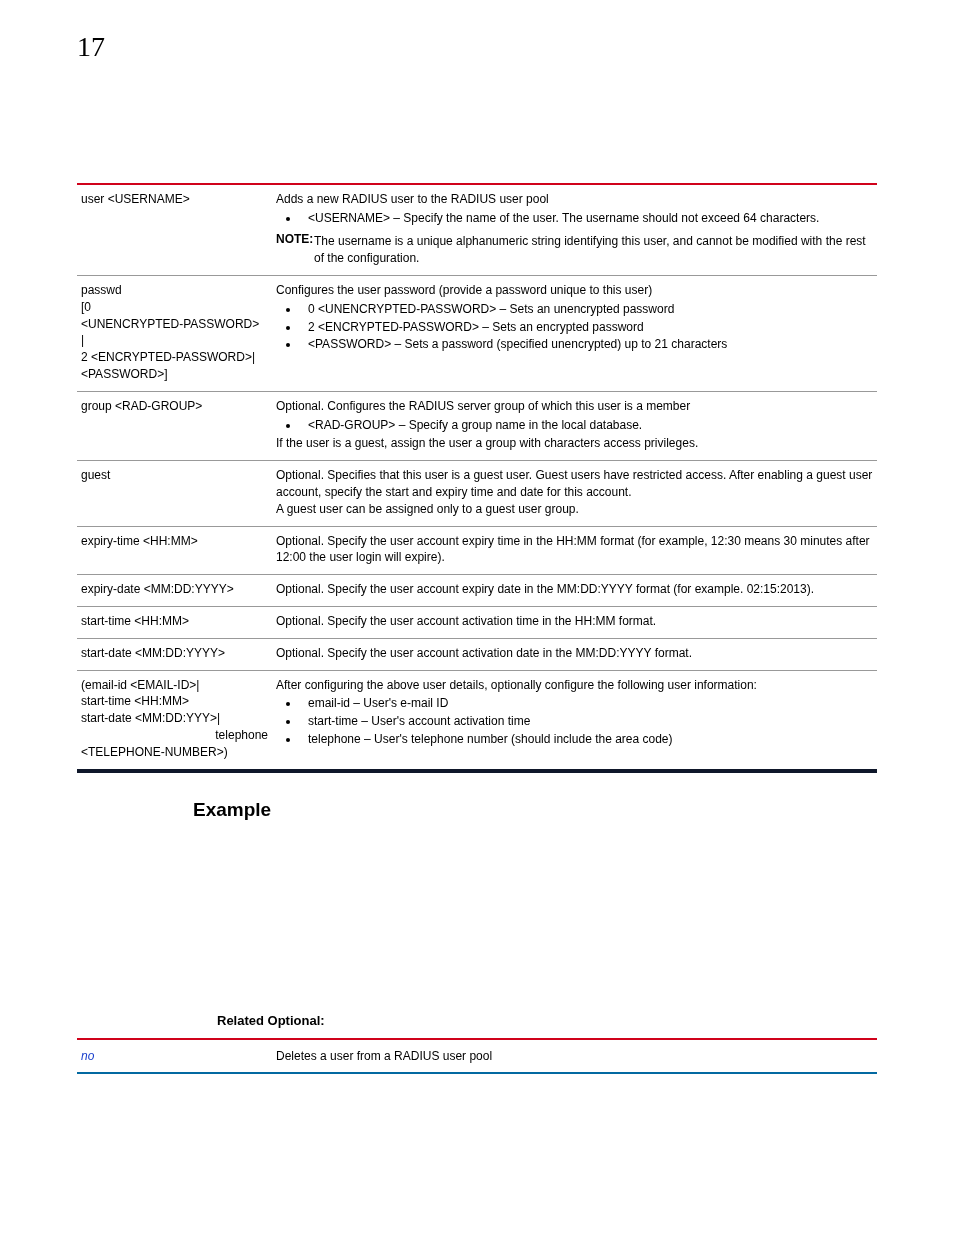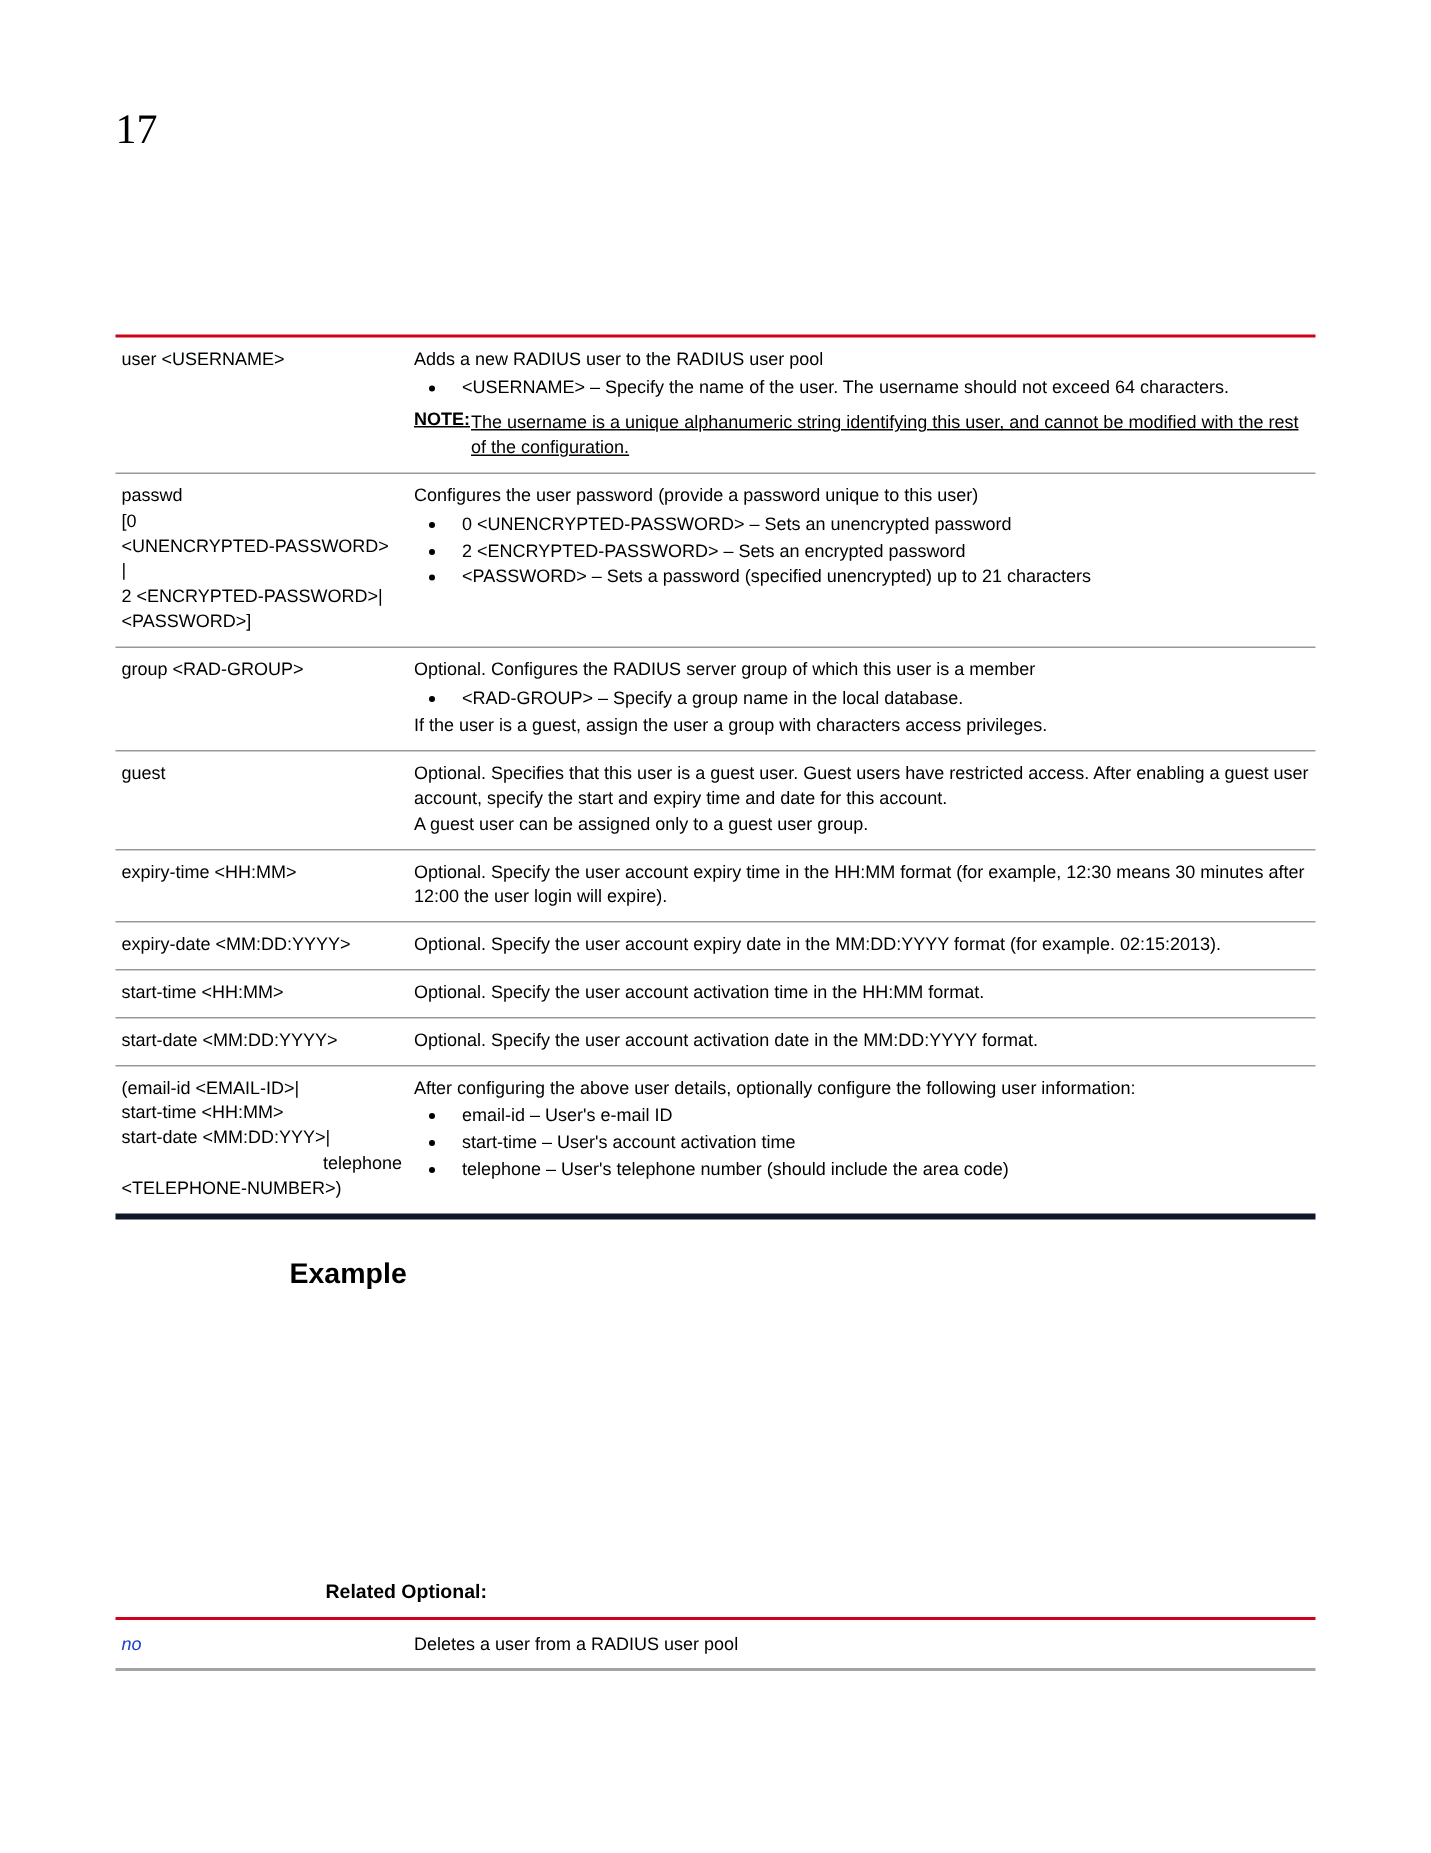--- a/index.html
+++ b/index.html
@@ -5,21 +5,21 @@
   * { box-sizing: border-box; }
   body {
     margin: 0;
     padding: 0;
     font-family: Arial, Helvetica, sans-serif;
     background: #fff;
     color: #000;
     width: 954px;
   }
   .page {
-    padding: 71px 77px 60px 77px;
+    padding: 31px 77px 60px 77px;
   }
   .pagenum {
     font-family: Georgia, 'Times New Roman', serif;
     font-size: 28px;
     font-weight: 400;
     margin-bottom: 120px;
   }
   .tbl {
     width: 100%;
     border-collapse: collapse;
@@ -42,42 +42,42 @@
     padding-right: 10px;
   }
   ul.bul {
     margin: 2px 0 2px 24px;
     padding: 0;
   }
   ul.bul li {
     margin: 0 0 1px 0;
     padding-left: 8px;
   }
-  .note-row { margin-top: 4px; text-decoration: underline; }
+  .note-row { margin-top: 4px; }
   .note-label { font-weight: bold; }
   .note-text { display: block; padding-left: 38px; margin-top: -14px; }
   .example-heading {
     font-weight: bold;
     font-size: 19px;
     margin: 26px 0 0 116px;
   }
   .related-heading {
     font-weight: bold;
     font-size: 13px;
     margin: 192px 0 10px 140px;
   }
   .rel-tbl {
     width: 100%;
     border-collapse: collapse;
     font-size: 12px;
     line-height: 1.4;
   }
   .rel-tbl td {
     border-top: 2px solid #d0021b;
-    border-bottom: 2px solid #a3a3a3;
+    border-bottom: 2px solid #0369a1;
     padding: 8px 4px;
     vertical-align: top;
   }
   .rel-tbl .left-col { width: 195px; }
   .cmd-link { color: #1a3fcc; font-style: italic; }
   .right-align { text-align: right; display:block; }
 </style>
 </head>
 <body>
 

